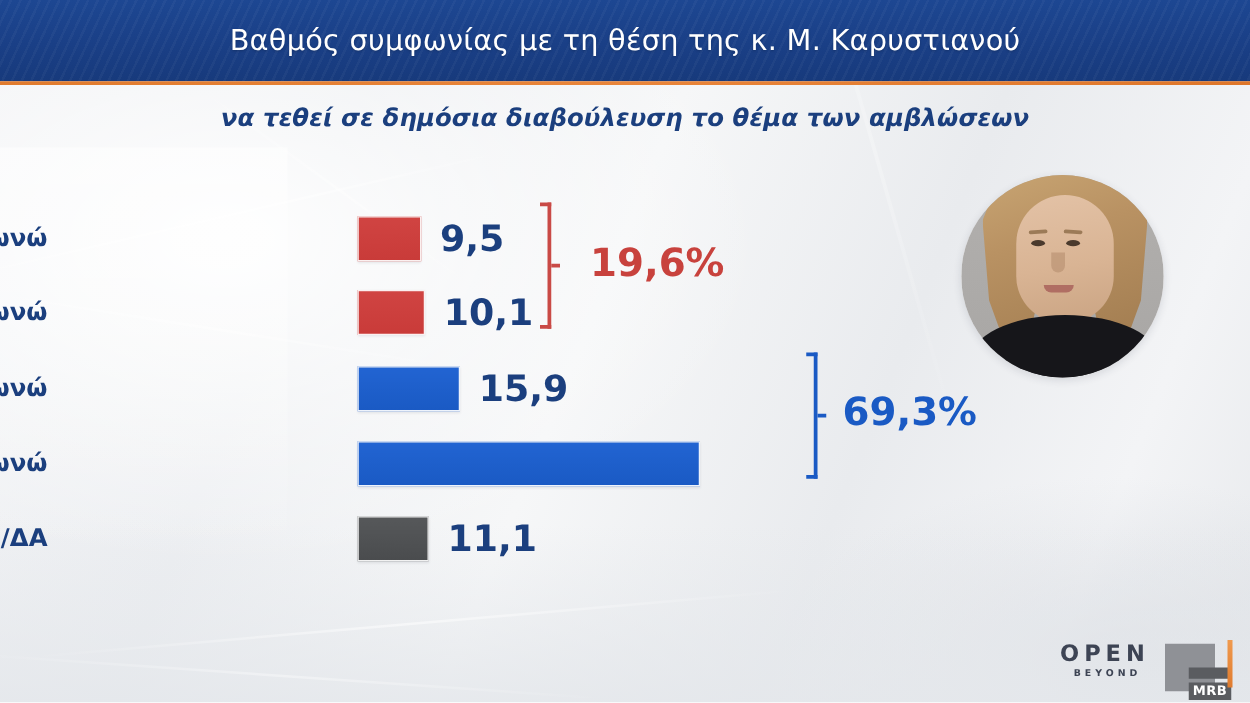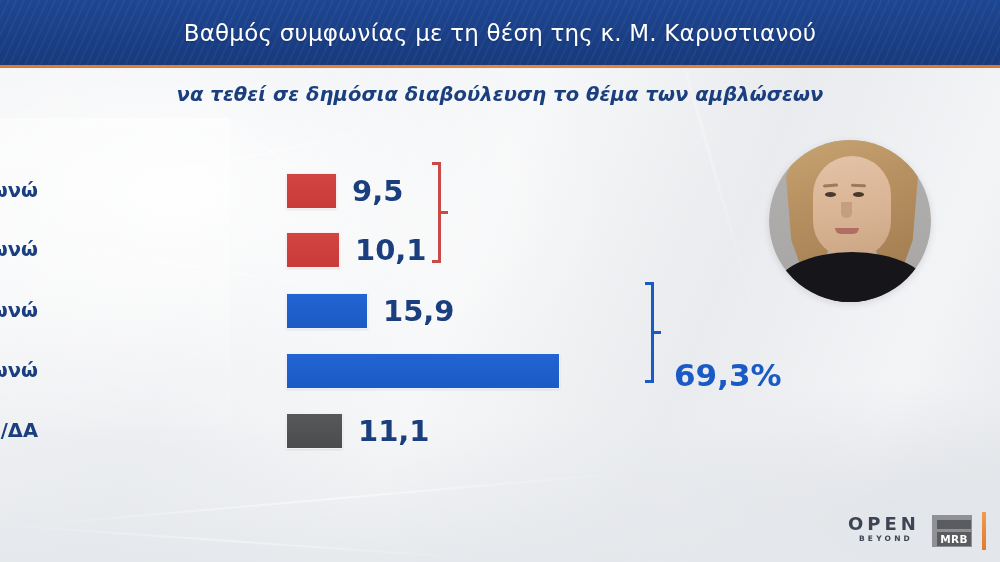--- a/index.html
+++ b/index.html
@@ -170,21 +170,21 @@
   .bracket.red  .spine, .bracket.red  .arm, .bracket.red  .nub  { background: #c94a46; }
   .bracket.blue .spine, .bracket.blue .arm, .bracket.blue .nub  { background: #1a5ac4; }
 
   .bracket-value {
     position: absolute;
     font-size: 31px;
     font-weight: bold;
     white-space: nowrap;
   }
   .bracket-value.red  { color: #c8423d; }
-  .bracket-value.blue { color: #1a5ac4; margin-top: 45px; }
+  .bracket-value.blue { color: #1a5ac4; }
 
   
   #portrait {
     position: absolute;
     left: 769px; top: 140px;
     width: 162px; height: 162px;
     border-radius: 50%;
     background: #a9a9a9;
     border: 5px solid #ffffff;
     box-shadow: 0 2px 7px rgba(40,50,70,.14);
@@ -294,21 +294,21 @@
     letter-spacing: 3.2px;
     line-height: 11px;
     text-align: center;
     padding-left: 2px;
   }
   #mrb-logo {
     position: absolute;
     left: 84px; top: 3px;
     width: 40px; height: 32px;
     background: #8f9196;
-    padding: 5px;
+    padding: 19px;
   }
   #mrb-cap {
     width: 34px; height: 9px;
     background: #5a5c60;
   }
   #mrb-word {
     width: 34px; height: 14px;
     margin-top: 3px;
     background: #5a5c60;
     color: #ffffff;
@@ -375,20 +375,21 @@
       <div class="bar grey" style="width:57px"></div>
       <div class="bar-value" style="left:358px">11,1</div>
     </div>
 
     <div class="bracket red" style="left:432px; top:44px; height:101px;">
       <div class="arm top"></div>
       <div class="spine"></div>
       <div class="arm bot"></div>
       <div class="nub"></div>
     </div>
+    <div class="bracket-value red" style="left:472px; top:75px;">19,6%</div>
 
     <div class="bracket blue" style="left:645px; top:164px; height:101px;">
       <div class="arm top"></div>
       <div class="spine"></div>
       <div class="arm bot"></div>
       <div class="nub"></div>
     </div>
     <div class="bracket-value blue" style="left:674px; top:194px;">69,3%</div>
 
   </div>

